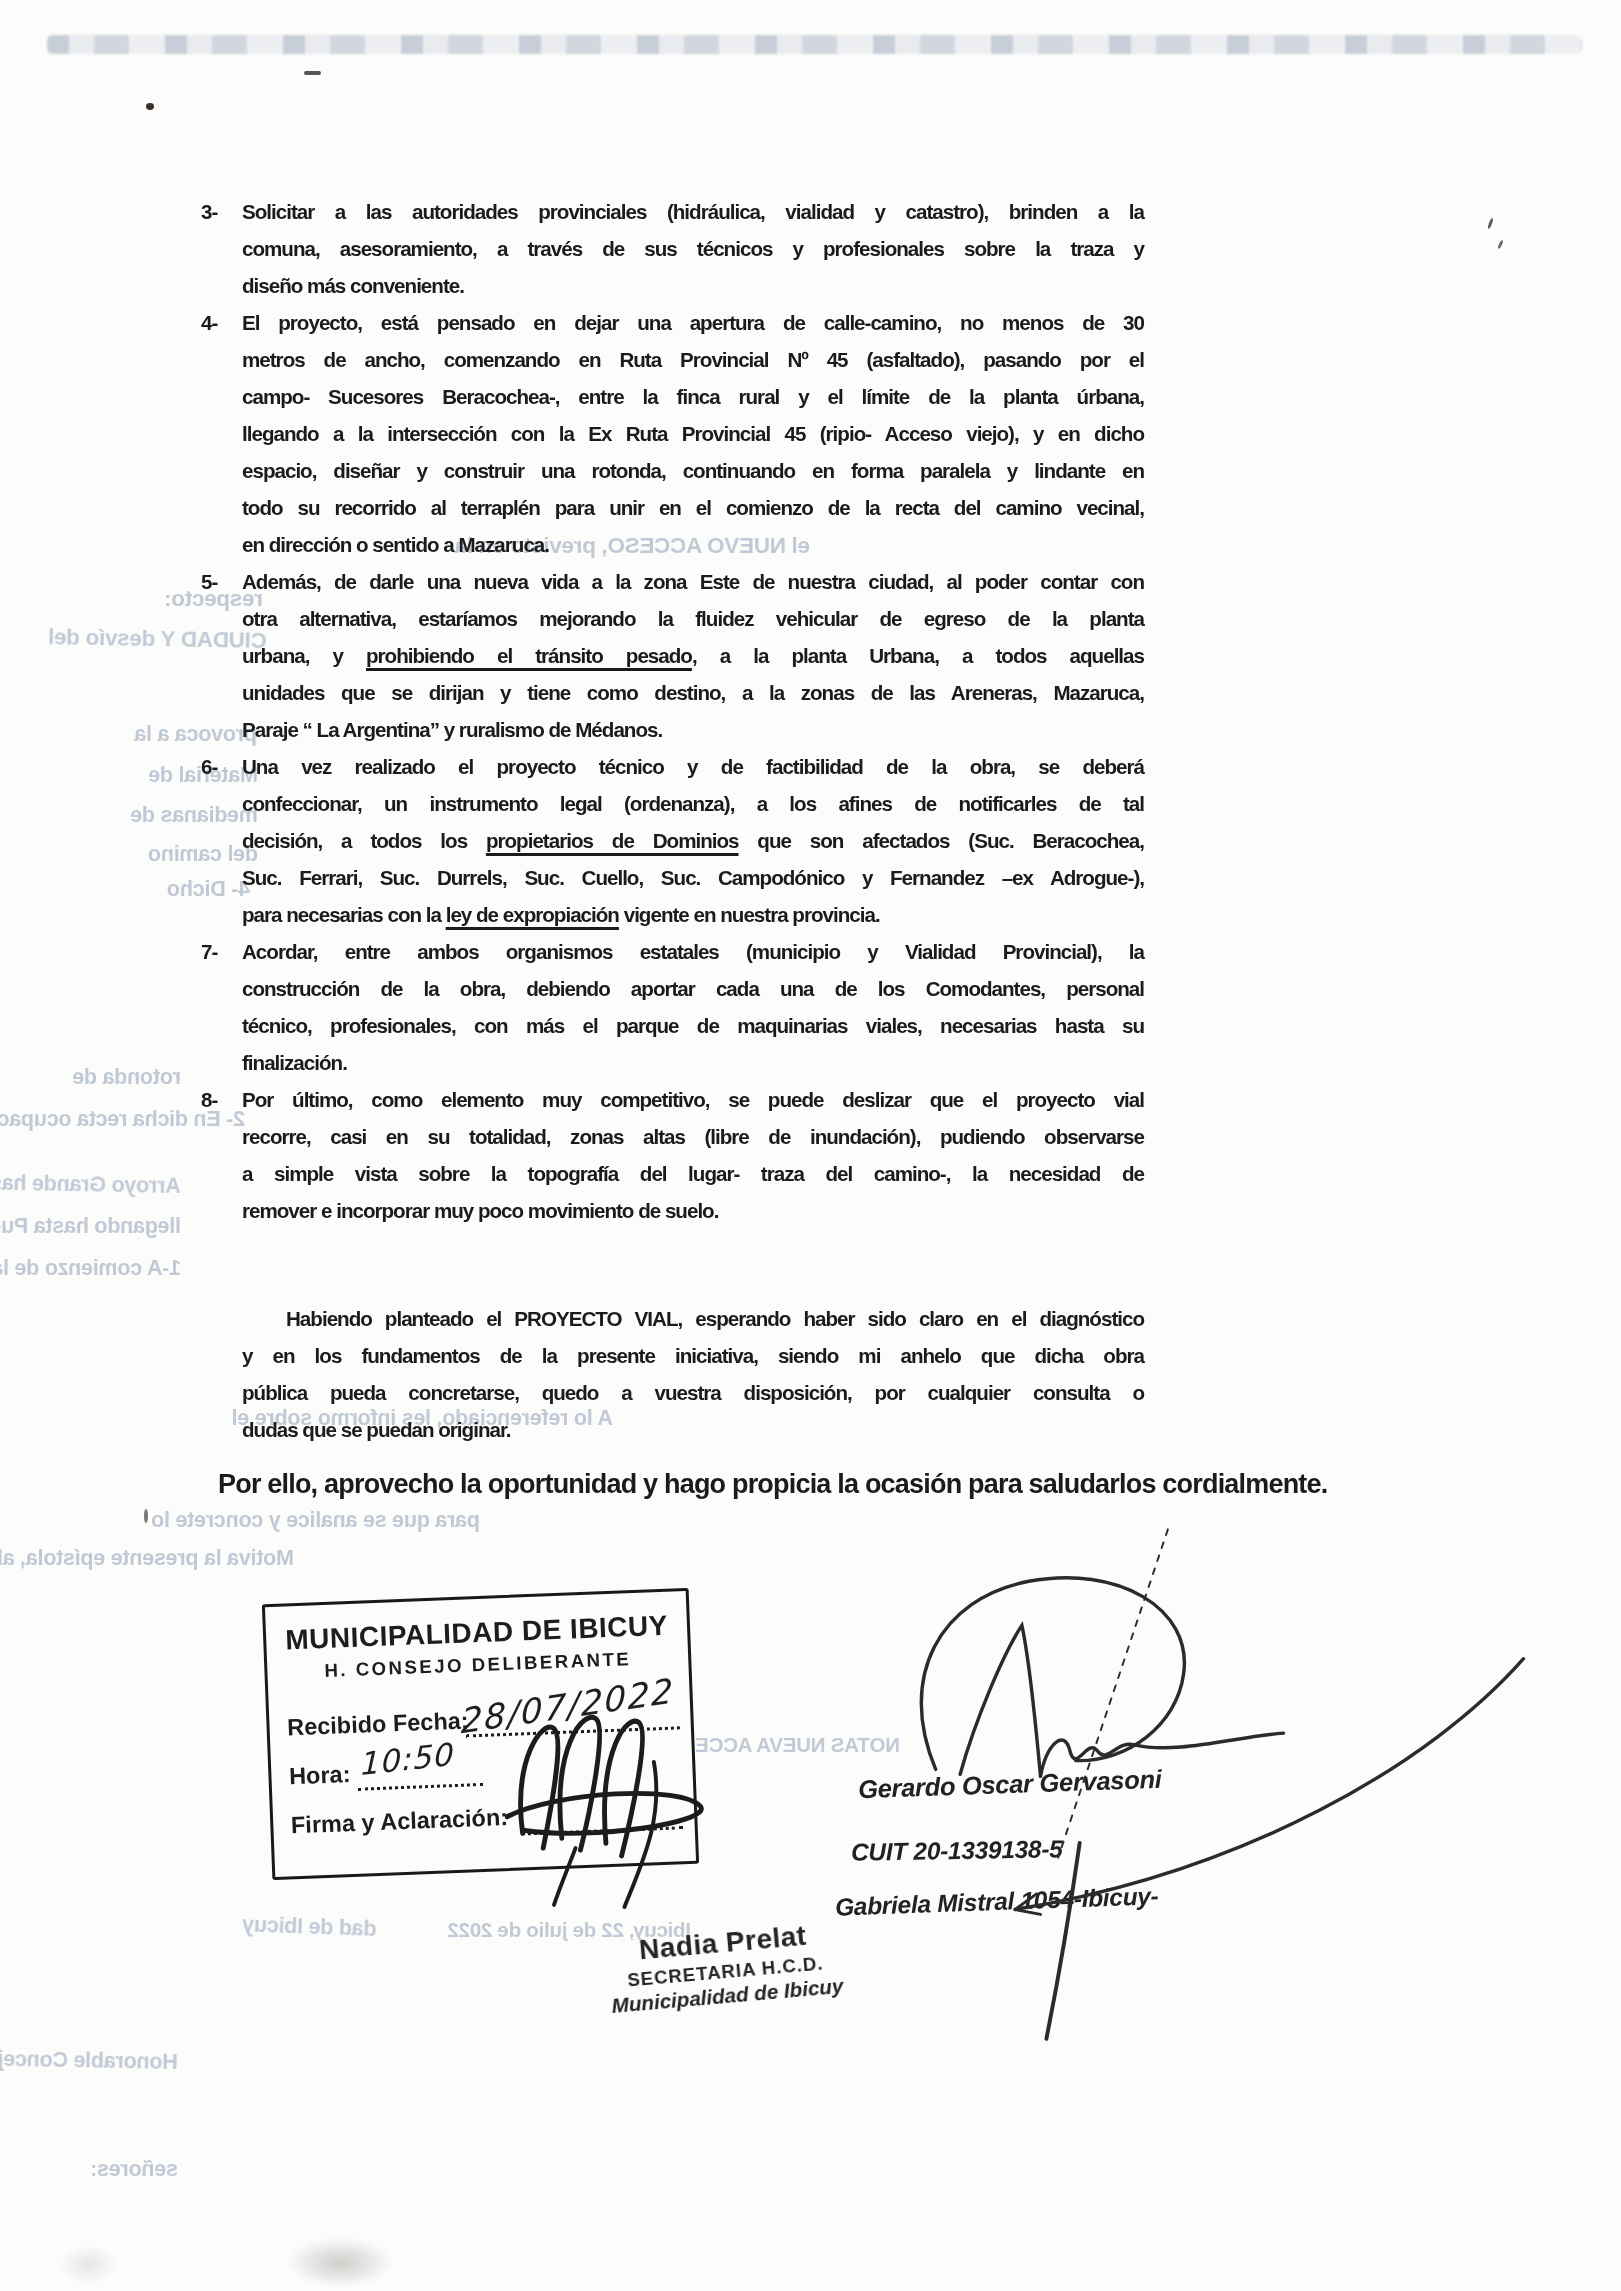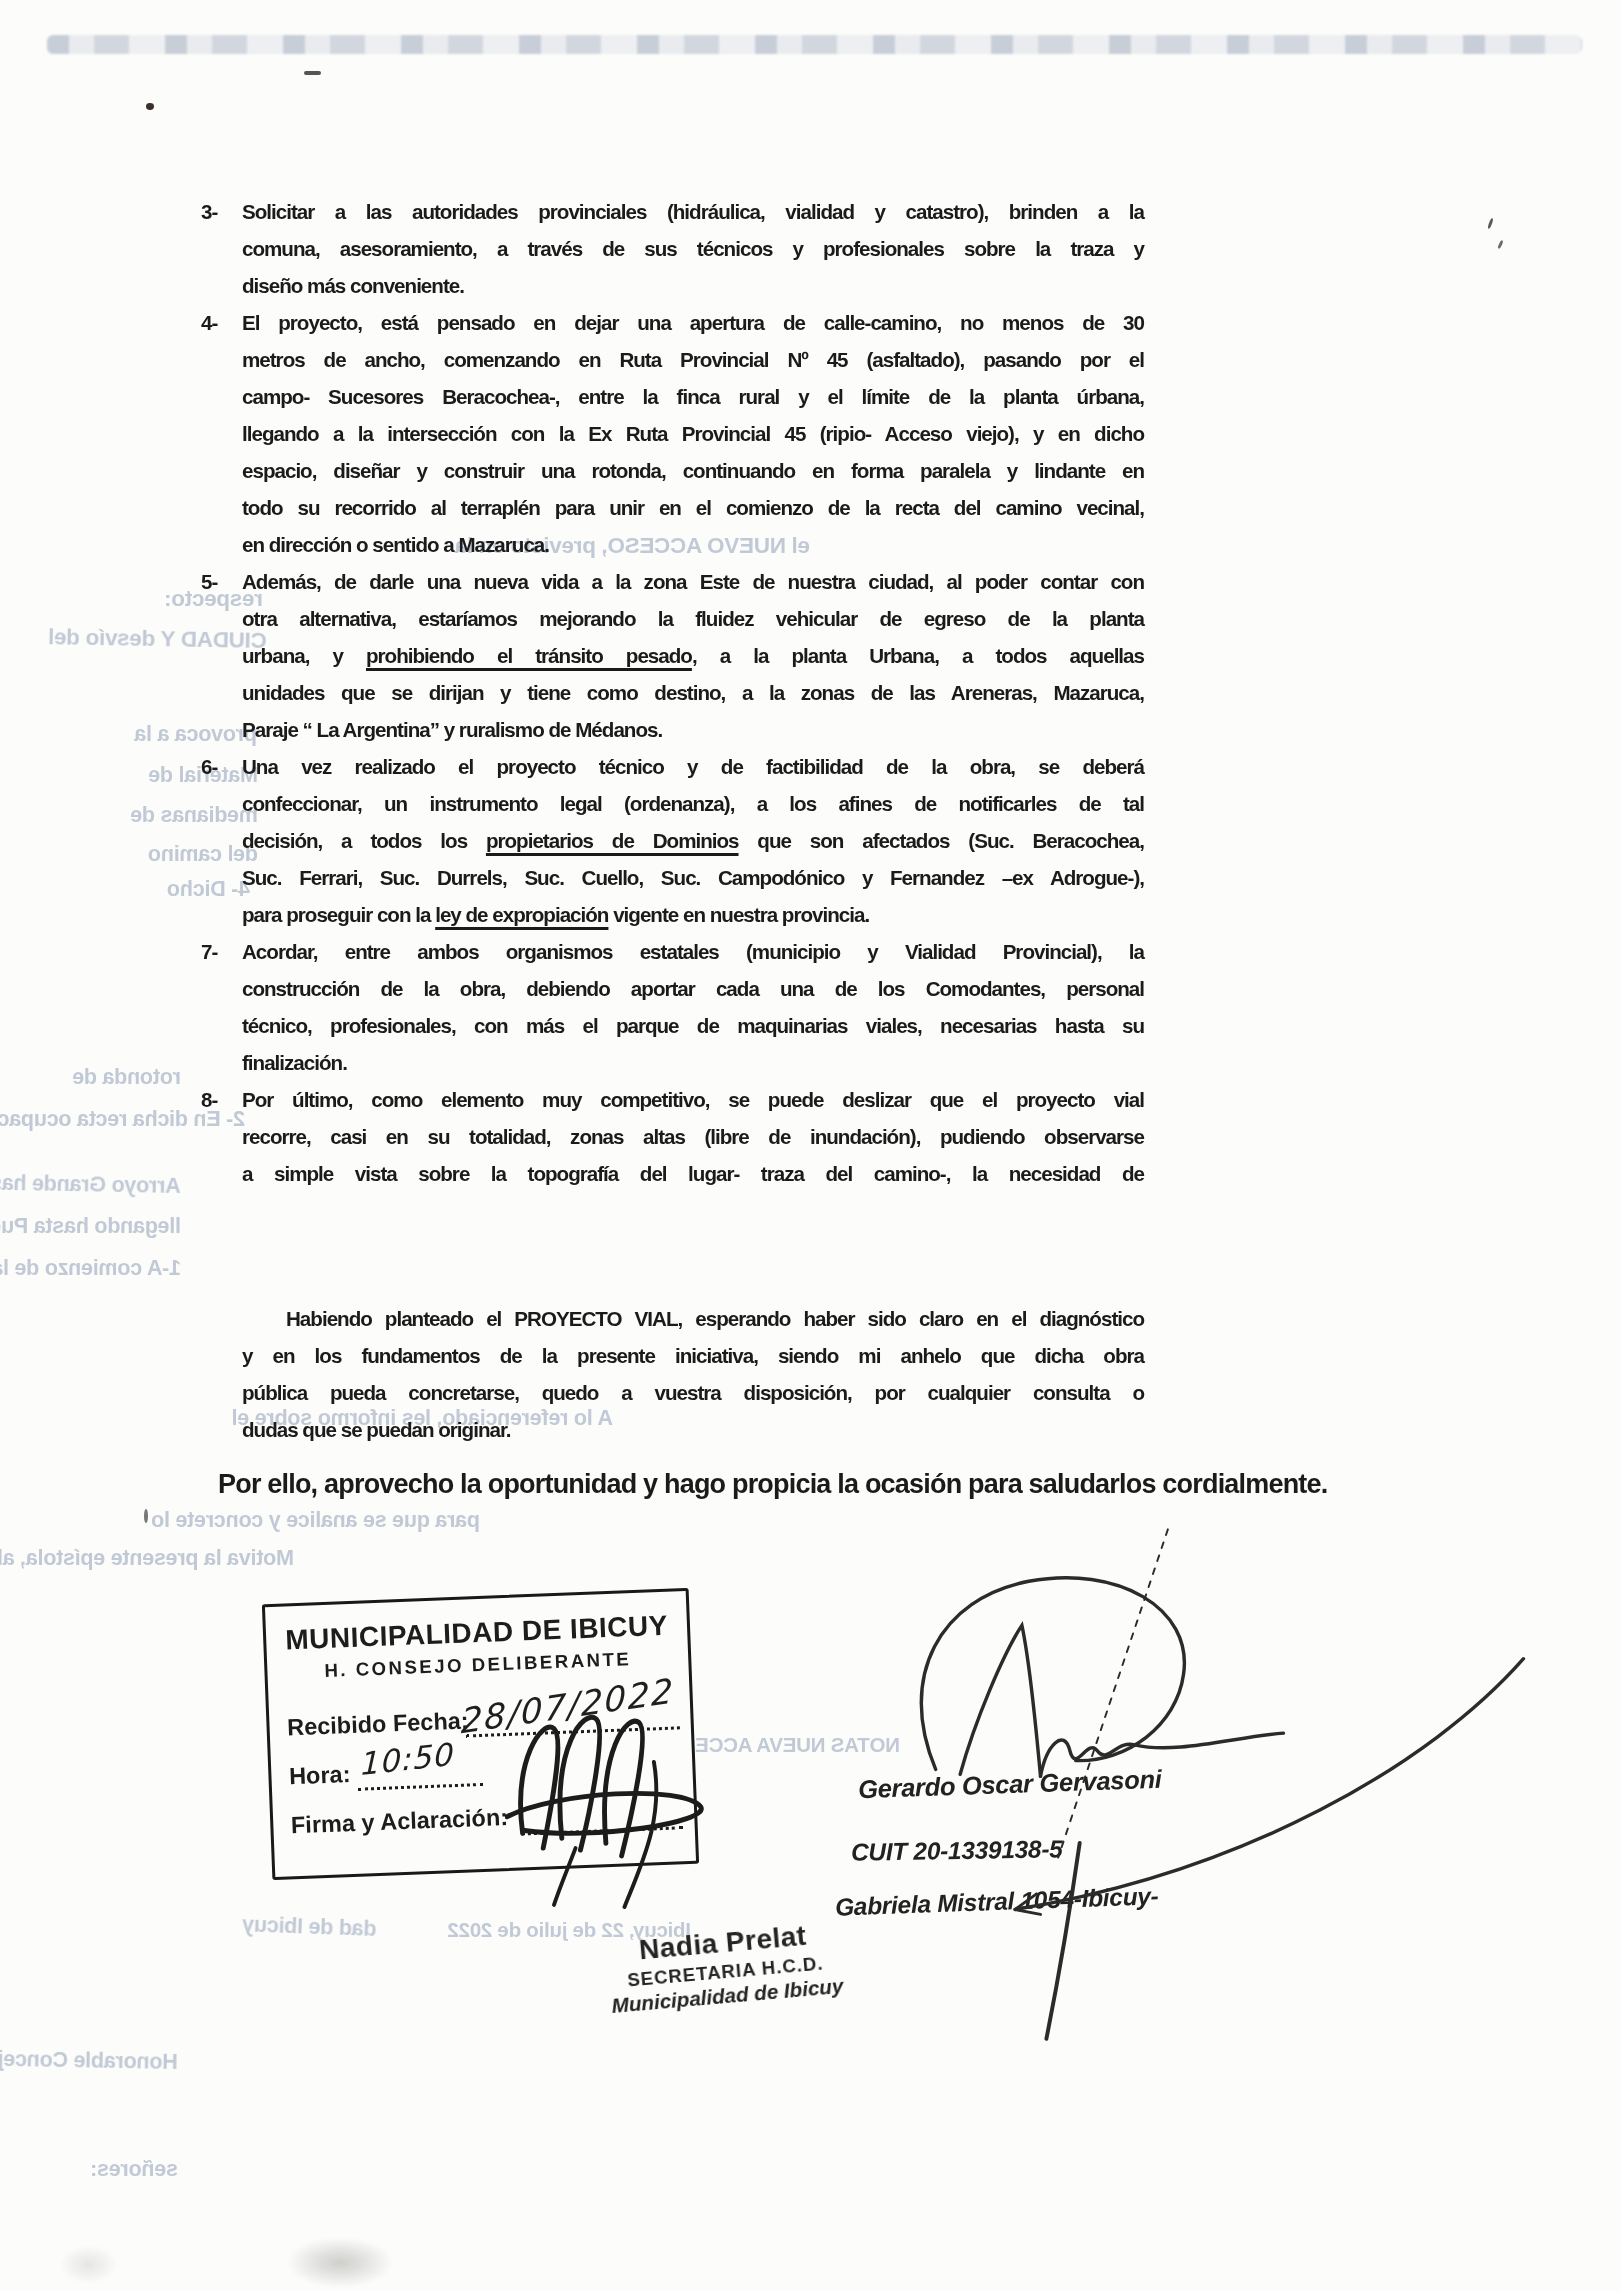--- a/index.html
+++ b/index.html
@@ -135,34 +135,35 @@
           <div class="line"><span>urbana, y  </span><span class="u">prohibiendo el tránsito pesado</span><span>, a la planta Urbana,  a todos aquellas</span></div>
           <div class="line"><span>unidades que se dirijan y tiene como destino,  a la zonas de las Areneras, Mazaruca,</span></div>
           <div class="line last"><span>Paraje “ La Argentina”  y ruralismo  de Médanos.</span></div>
         </div>
         <div class="item">
           <span class="num">6-</span>
           <div class="line"><span>Una vez realizado el proyecto técnico y de factibilidad de la obra, se deberá</span></div>
           <div class="line"><span>confeccionar, un instrumento legal (ordenanza), a los afines de  notificarles de tal</span></div>
           <div class="line"><span>decisión, a  todos los </span><span class="u">propietarios de Dominios</span><span> que son afectados (Suc. Beracochea,</span></div>
           <div class="line"><span>Suc. Ferrari, Suc. Durrels, Suc. Cuello, Suc. Campodónico y Fernandez –ex Adrogue-),</span></div>
-          <div class="line last"><span>para proseguir con la </span><span class="u">ley de expropiación</span><span> vigente en nuestra provincia.</span></div>
+          <div class="line last"><span>para necesarias con la </span><span class="u">ley de expropiación</span><span> vigente en nuestra provincia.</span></div>
         </div>
         <div class="item">
           <span class="num">7-</span>
           <div class="line"><span>Acordar, entre ambos organismos estatales (municipio y Vialidad Provincial), la</span></div>
           <div class="line"><span>construcción de la obra, debiendo aportar cada una de los Comodantes, personal</span></div>
           <div class="line"><span>técnico, profesionales, con más el parque de maquinarias viales, necesarias hasta su</span></div>
           <div class="line last"><span>finalización.</span></div>
         </div>
         <div class="item">
           <span class="num">8-</span>
           <div class="line"><span>Por último, como elemento muy competitivo, se puede deslizar que el proyecto vial</span></div>
           <div class="line"><span>recorre, casi en su totalidad,  zonas altas (libre de inundación),  pudiendo observarse</span></div>
           <div class="line"><span>a simple vista sobre  la topografía del  lugar- traza del camino-, la necesidad de</span></div>
+          <div class="line last"><span>remover e incorporar  muy poco movimiento de suelo.</span></div>
         </div>
       </div>
     <div class="closing">
         <div class="line">Habiendo planteado el PROYECTO VIAL,  esperando haber sido claro en el diagnóstico</div>
         <div class="line">y  en los fundamentos de la  presente iniciativa,  siendo mi anhelo  que dicha obra</div>
         <div class="line">pública pueda concretarse, quedo a  vuestra disposición, por cualquier  consulta o</div>
         <div class="line last">dudas que se puedan originar.</div>
       </div>
     <div class="farewell">Por ello, aprovecho la oportunidad y hago propicia la ocasión para saludarlos cordialmente.</div>
   </div>

